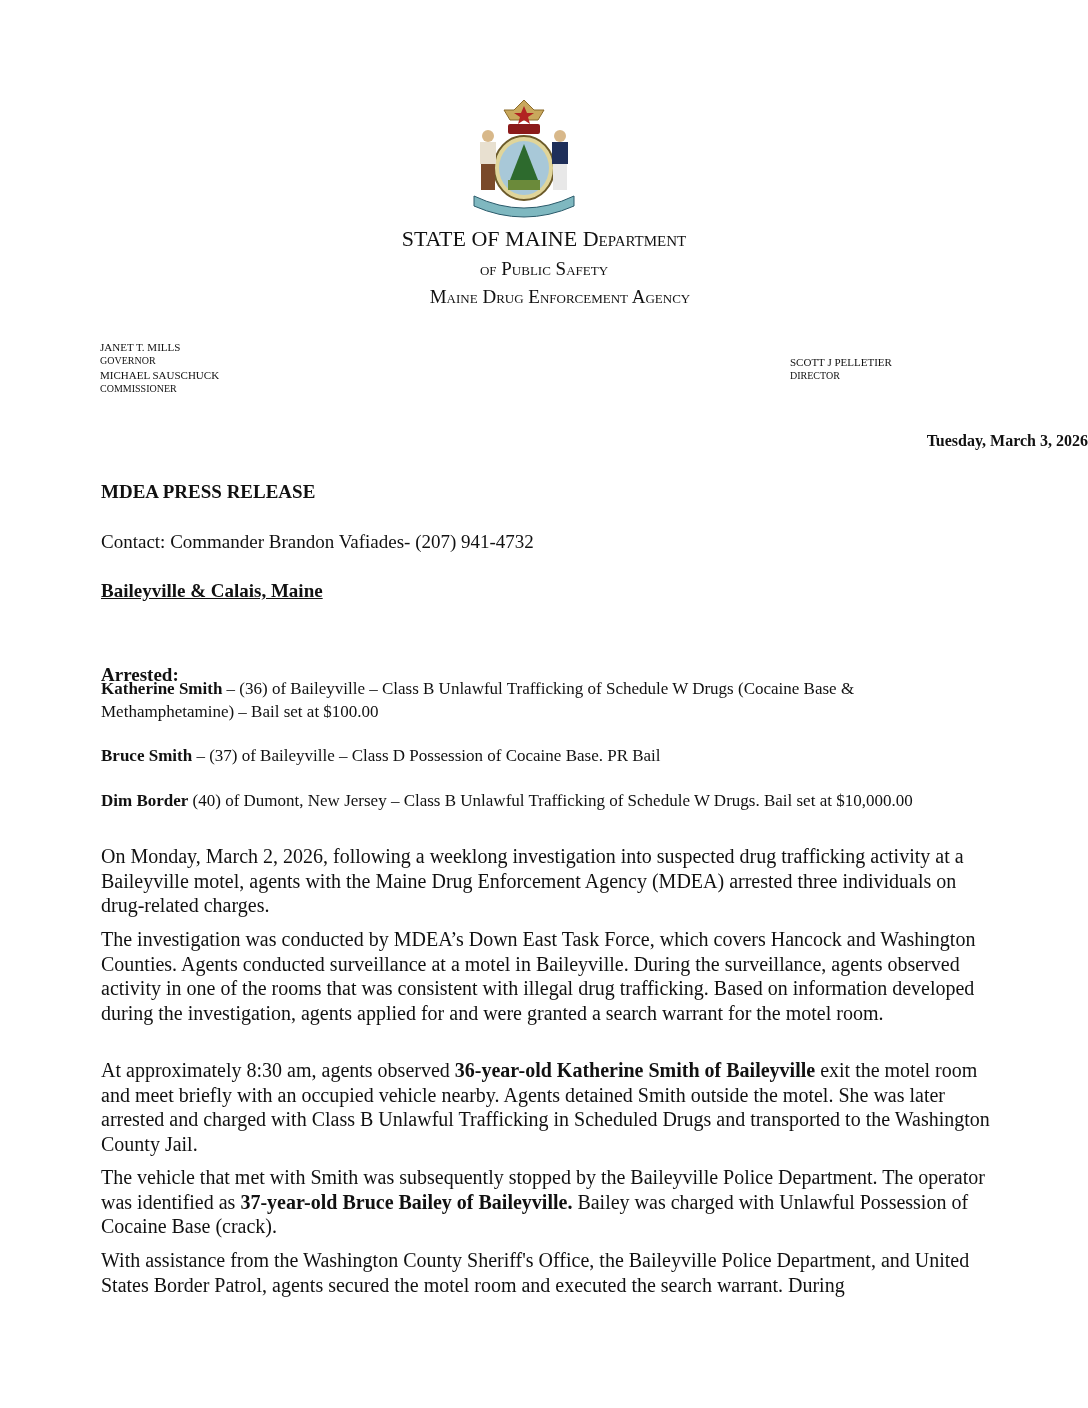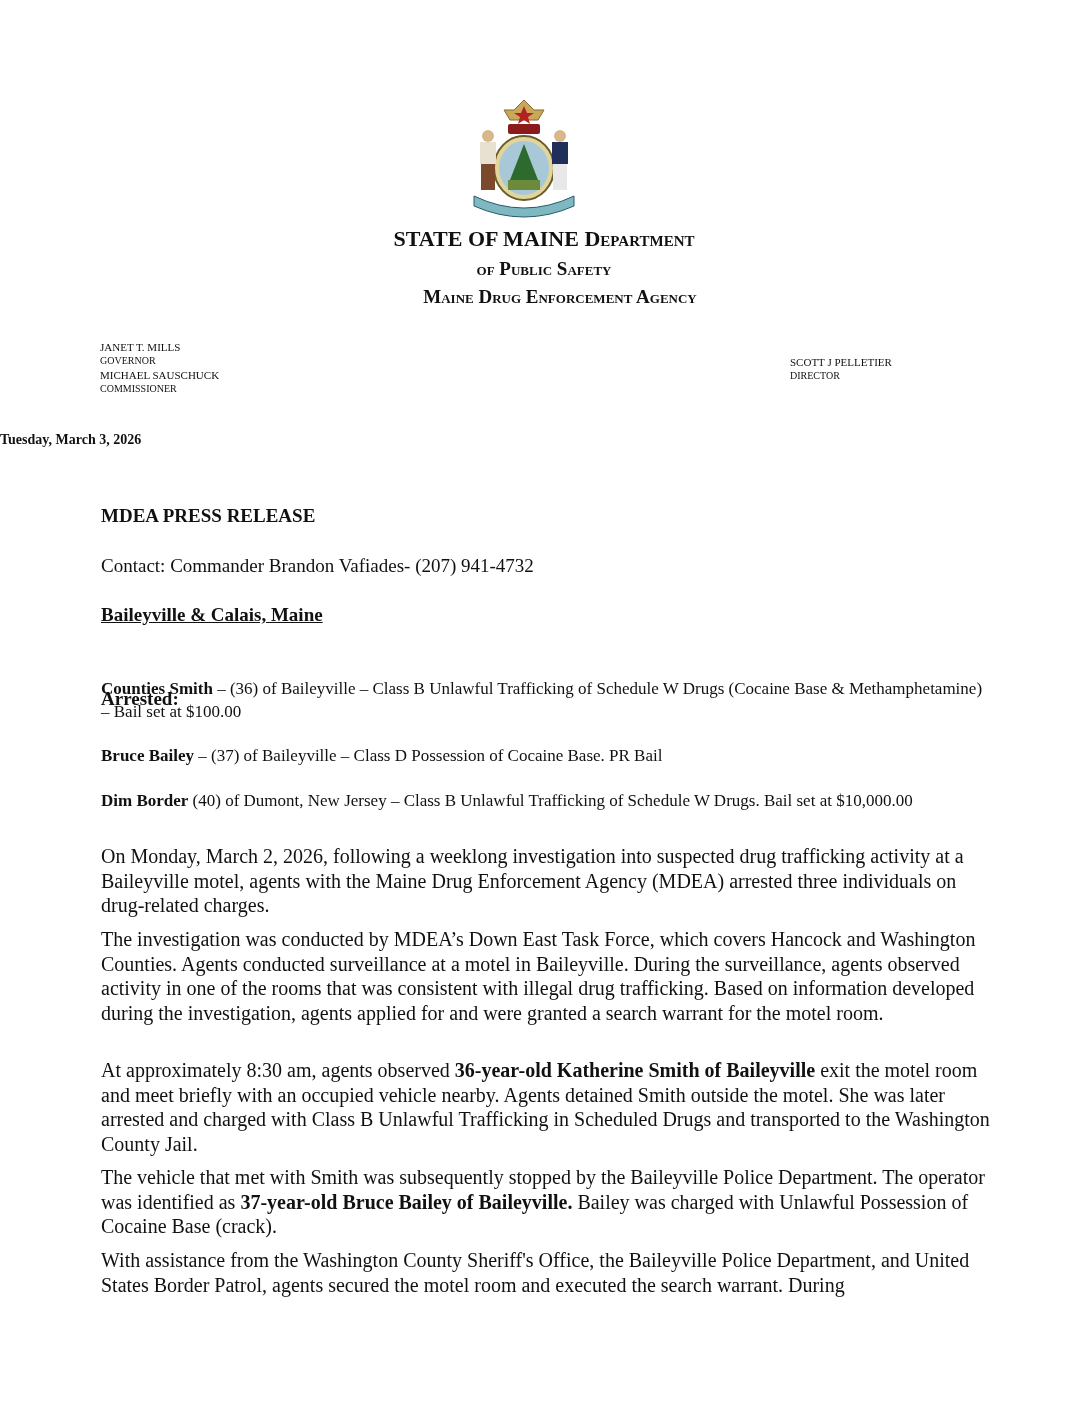--- a/index.html
+++ b/index.html
@@ -1,29 +1,29 @@
 <!DOCTYPE html>
 <html><head>
 <meta charset="utf-8">
 <style>
   html, body { margin: 0; padding: 0; background: #ffffff; }
   body { width: 1088px; height: 1408px; position: relative; overflow: hidden;
          font-family: "Liberation Serif", "DejaVu Serif", serif; color: #111; }
   .seal { position: absolute; left: 466px; top: 98px; width: 116px; height: 124px; }
-  .letterhead { position: absolute; left: 0; width: 1088px; text-align: center; font-weight: bold; color: #111; }
+  .letterhead { position: absolute; left: 0; width: 1088px; text-align: center; font-weight: normal; color: #111; }
   .lh1 { top: 226px; font-size: 22px; }
   .lh2 { top: 258px; font-size: 19px; }
   .lh3 { top: 286px; font-size: 19px; padding-left: 16px; }
   .sc { font-variant: small-caps; }
   .officials { position: absolute; font-size: 11px; text-align: left; line-height: 14px; text-transform: uppercase; }
   .left-off { left: 100px; top: 340px; width: 160px; }
   .right-off { left: 790px; top: 355px; width: 160px; }
   .officials .title { font-size: 10px; }
-  .date { position: absolute; left: 0; width: 1088px; top: 432px; text-align: left; font-weight: bold; font-size: 14px; }
-  .block { position: absolute; left: 101px; width: 890px; font-size: 19px; margin-top: 24px; }
+  .date { position: absolute; left: 0; width: 1088px; top: 432px; text-align: right; font-weight: bold; font-size: 16px; }
+  .block { position: absolute; left: 101px; width: 890px; font-size: 19px; }
   .b { font-weight: bold; }
   .para { position: absolute; left: 101px; width: 890px; font-size: 20px; line-height: 24.5px; }
   .arrest { position: absolute; left: 101px; width: 890px; font-size: 17px; line-height: 23px; }
 </style>
 </head>
 <body>
 
 <div class="seal">
   <svg width="116" height="124" viewBox="0 0 116 124">
     <polygon points="58,2 68,12 78,12 72,22 44,22 38,12 48,12" fill="#c9a85c" stroke="#8a6a2a"></polygon>
@@ -63,24 +63,24 @@
 </div>
 
 <div class="date">Tuesday, March 3, 2026</div>
 
 <div class="block b" style="top:481px;">MDEA PRESS RELEASE</div>
 <div class="block" style="top:531px;">Contact: Commander Brandon Vafiades- (207) 941-4732</div>
 <div class="block b" style="top:580px;text-decoration:underline;">Baileyville &amp; Calais, Maine</div>
 <div class="block b" style="top:664px;">Arrested:</div>
 
 <div class="arrest" style="top:677px;">
-  <span class="b">Counties Smith</span><span> – (36) of Baileyville – Class B Unlawful Trafficking of Schedule W Drugs (Cocaine Base &amp; Methamphetamine) – Bail set at $100.00</span>
+  <span class="b">Katherine Smith</span><span> – (36) of Baileyville – Class B Unlawful Trafficking of Schedule W Drugs (Cocaine Base &amp; Methamphetamine) – Bail set at $100.00</span>
 </div>
 <div class="arrest" style="top:744px;">
-  <span class="b">Bruce Bailey</span><span> – (37) of Baileyville – Class D Possession of Cocaine Base. PR Bail</span>
+  <span class="b">Bruce Smith</span><span> – (37) of Baileyville – Class D Possession of Cocaine Base. PR Bail</span>
 </div>
 <div class="arrest" style="top:789px;">
   <span class="b">Dim Border</span><span> (40) of Dumont, New Jersey – Class B Unlawful Trafficking of Schedule W Drugs. Bail set at $10,000.00</span>
 </div>
 
 <div class="para" style="top:844px;">On Monday, March 2, 2026, following a weeklong investigation into suspected drug trafficking activity at a Baileyville motel, agents with the Maine Drug Enforcement Agency (MDEA) arrested three individuals on drug-related charges.</div>
 <div class="para" style="top:927px;">The investigation was conducted by MDEA’s Down East Task Force, which covers Hancock and Washington Counties. Agents conducted surveillance at a motel in Baileyville. During the surveillance, agents observed activity in one of the rooms that was consistent with illegal drug trafficking. Based on information developed during the investigation, agents applied for and were granted a search warrant for the motel room.</div>
 <div class="para" style="top:1058px;">
   <span>At approximately 8:30 am, agents observed </span><span class="b">36-year-old Katherine Smith of Baileyville</span><span> exit the motel room and meet briefly with an occupied vehicle nearby. Agents detained Smith outside the motel. She was later arrested and charged with Class B Unlawful Trafficking in Scheduled Drugs and transported to the Washington County Jail.</span>
 </div>

